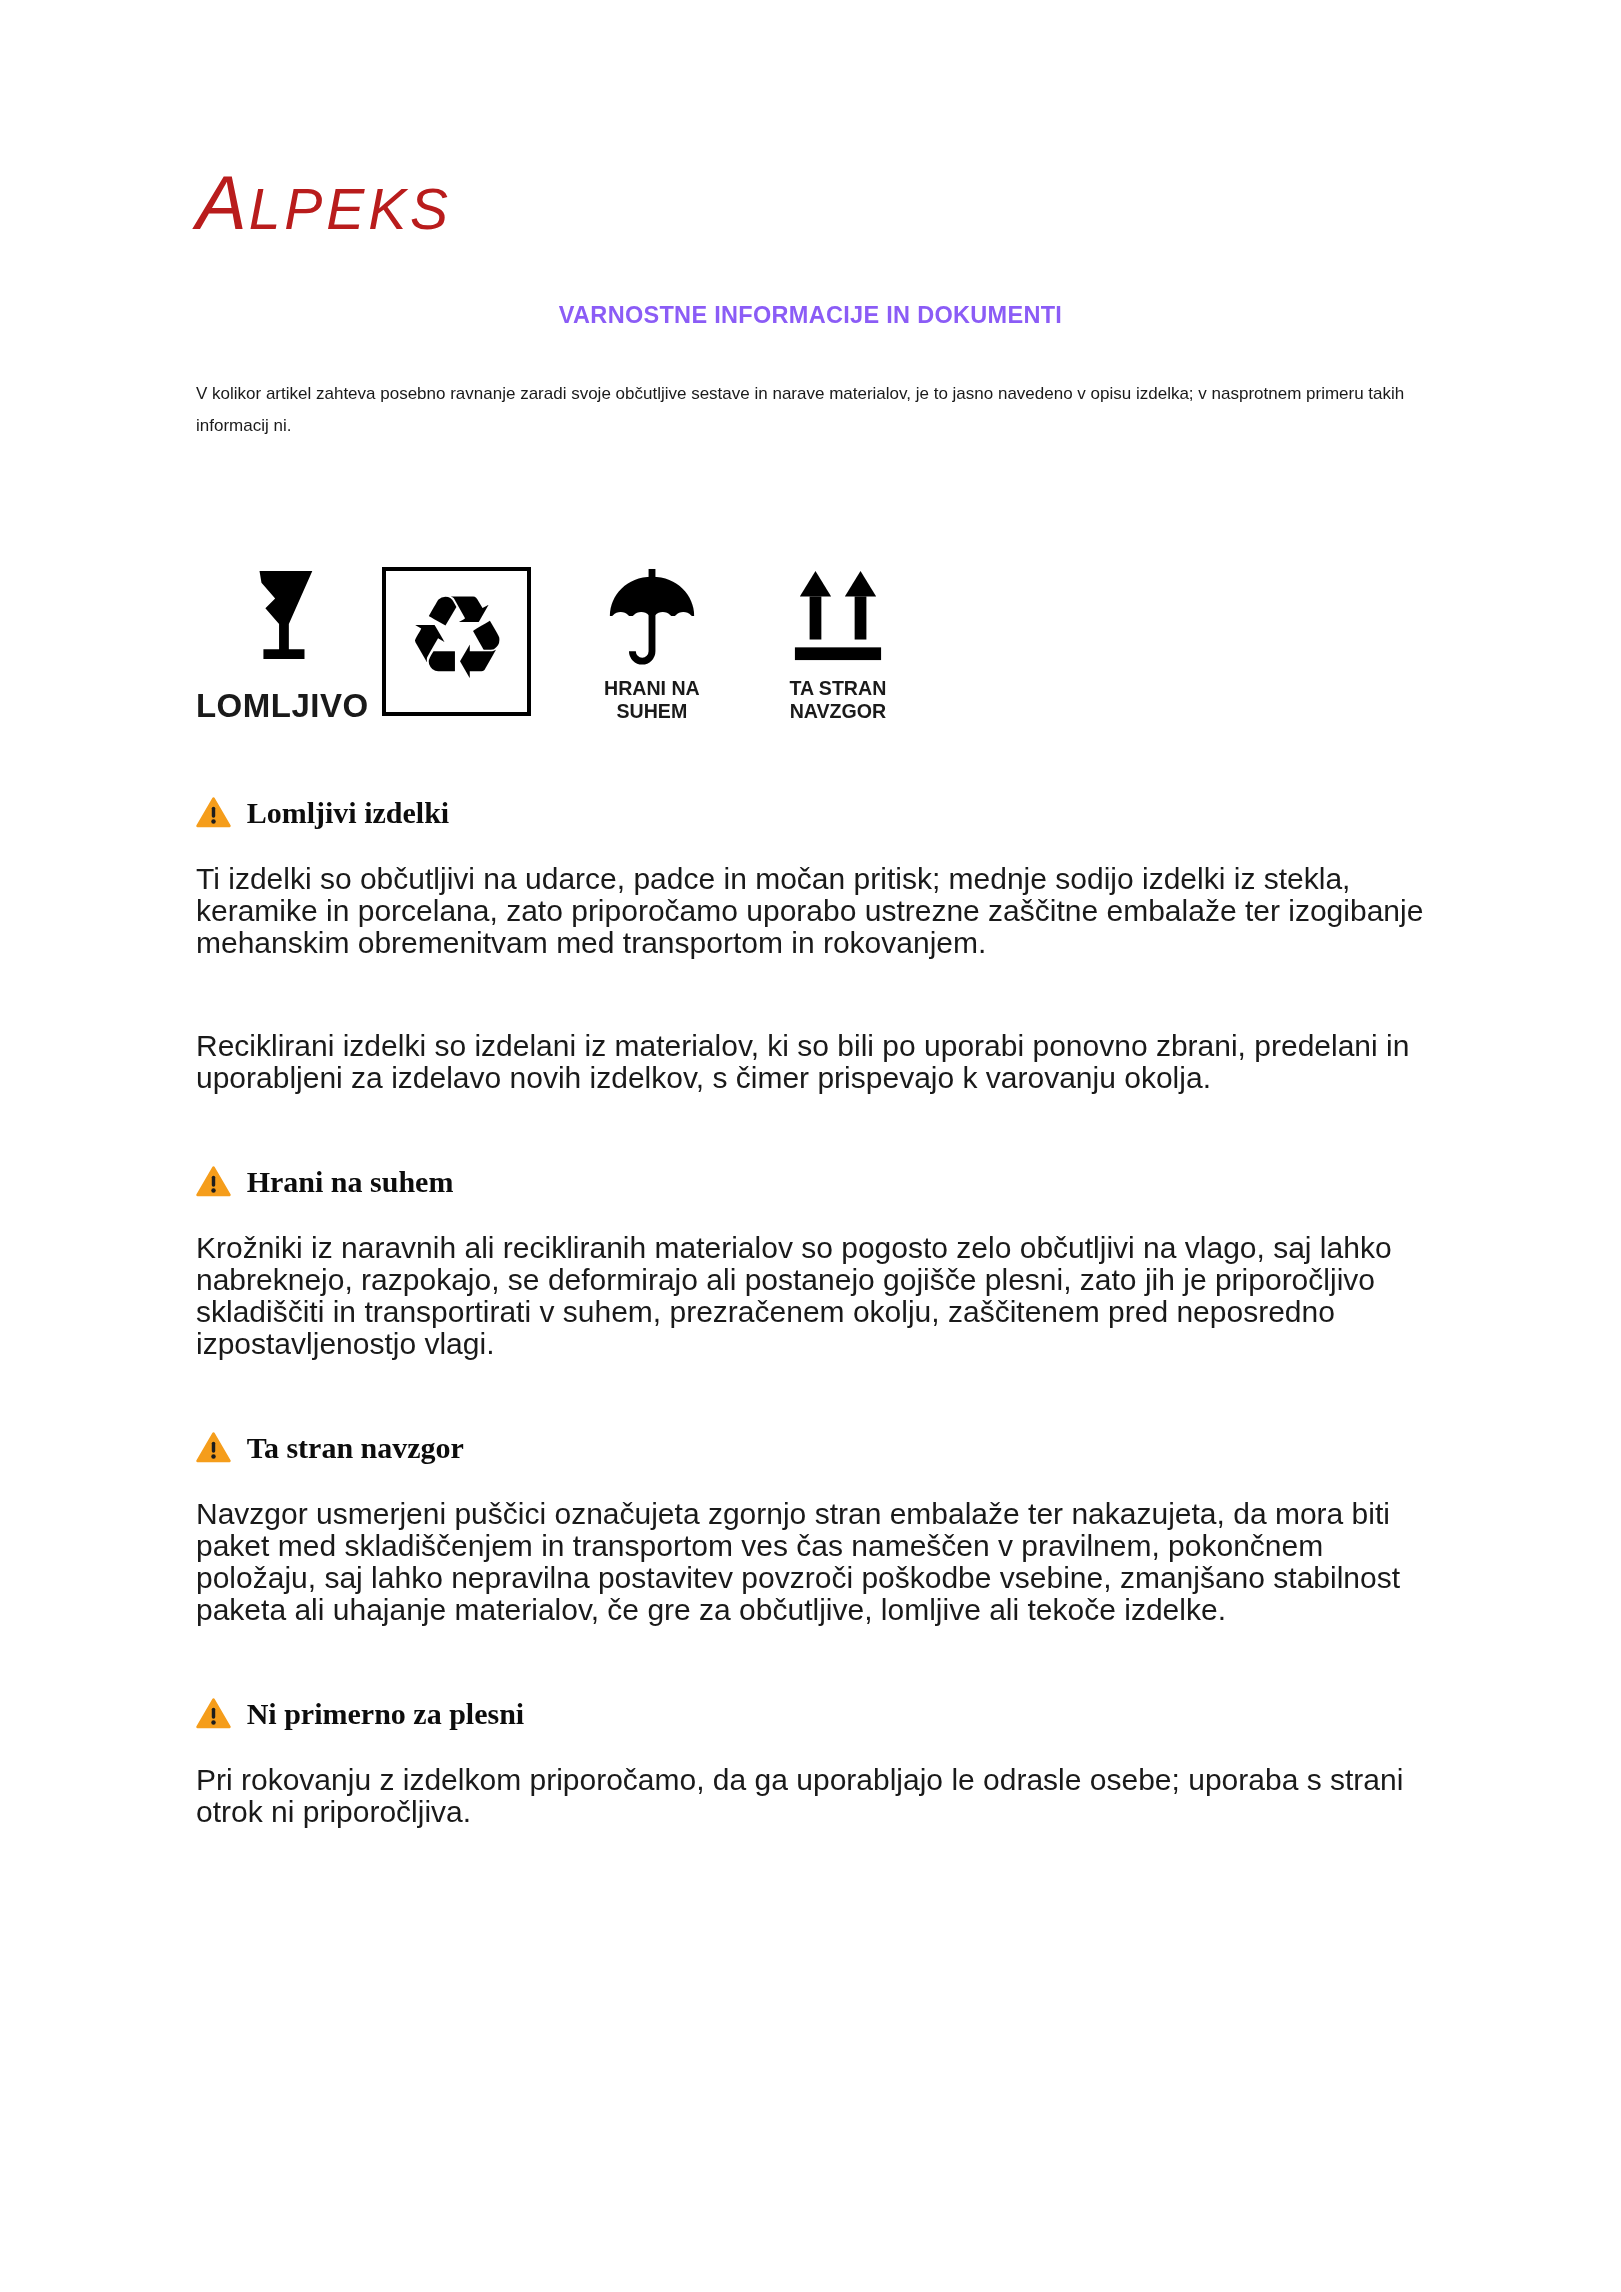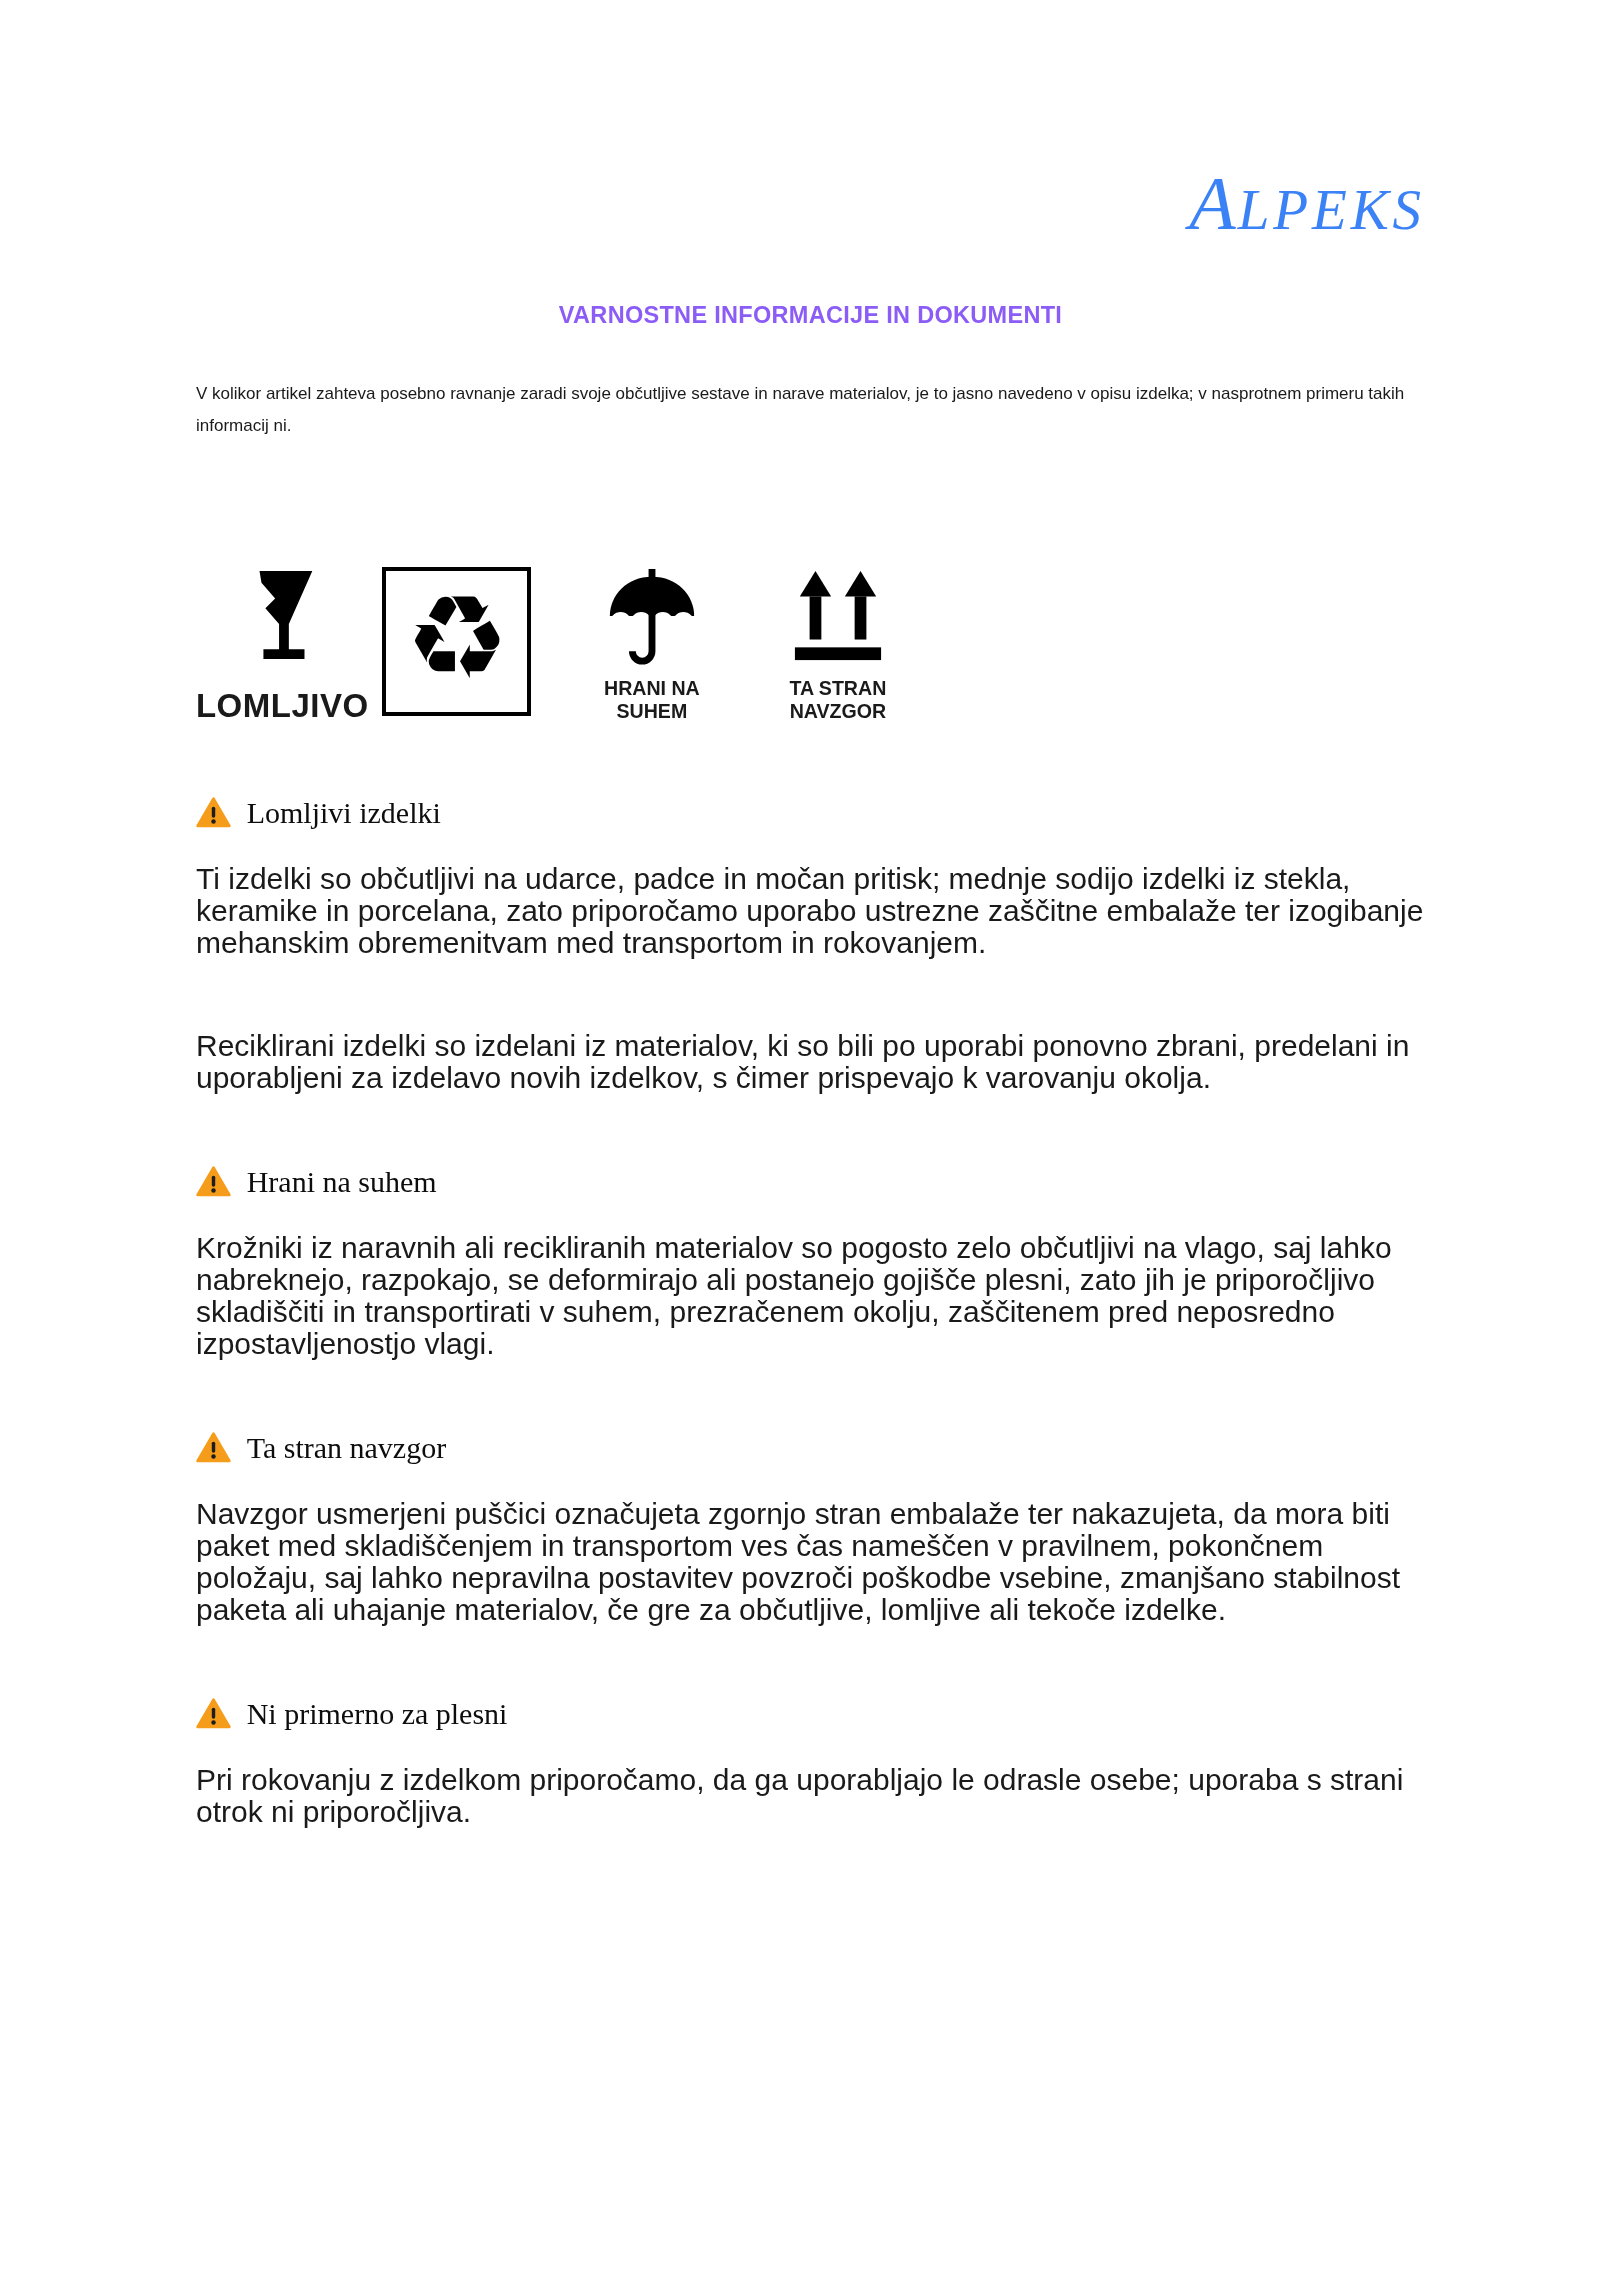--- a/index.html
+++ b/index.html
@@ -10,24 +10,24 @@
     position: relative;
     width: 1621px;
     min-height: 2293px;
     margin: 0 auto;
     background: #ffffff;
     padding: 165px 196px 78px 196px;
   }
 
   
   .logo {
-    text-align: right;
-    font-family: Liberation Serif, serif;
+    text-align: left;
+    font-family: Liberation Sans, sans-serif;
     font-style: italic;
-    color: #3b82f6;
+    color: #b91c1c;
     line-height: 1;
   }
   .logo .logo-first { font-size: 76px; letter-spacing: 2px; }
   .logo .logo-rest  { font-size: 57px; letter-spacing: 3.9px; }
 
   
   .doc-title {
     margin-top: 61px;
     text-align: center;
     font-size: 23.5px;
@@ -95,21 +95,21 @@
   .section-first { margin-top: 143px; }
   .section { margin-top: 71px; }
   .section-heading {
     display: flex;
     align-items: center;
   }
   .warn-icon { width: 35px; height: 31px; margin-right: 15.7px; flex: 0 0 auto; }
   .section-heading h2 {
     font-family: "Liberation Serif", serif;
     font-size: 30px;
-    font-weight: normal;
+    font-weight: bold;
     color: #0d0d0d;
   }
   .section-body {
     margin-top: 33px;
     font-size: 30px;
     line-height: 32px;
     max-width: 1231px;
   }
 </style>
 </head>

